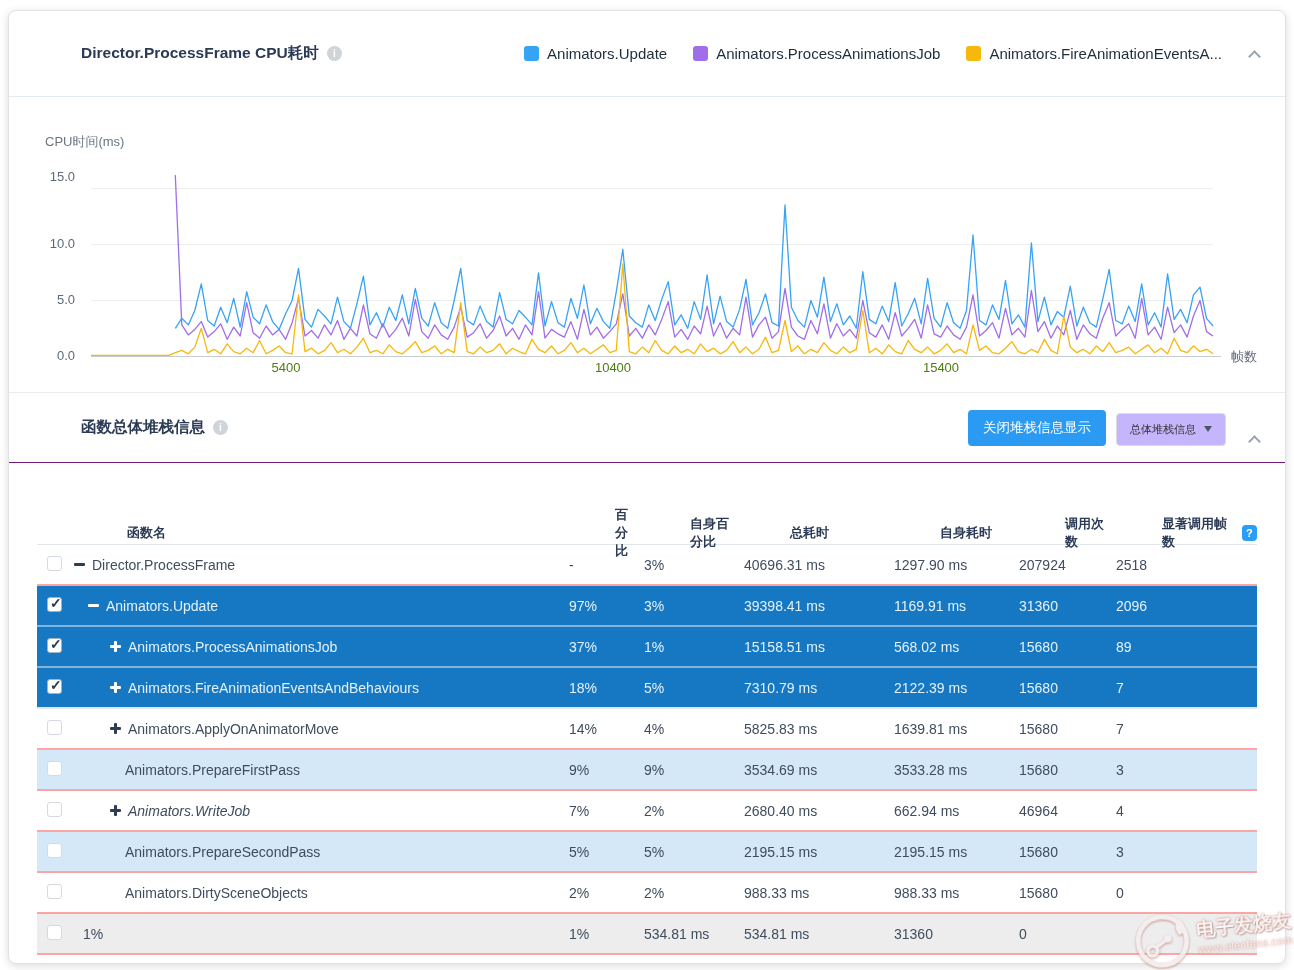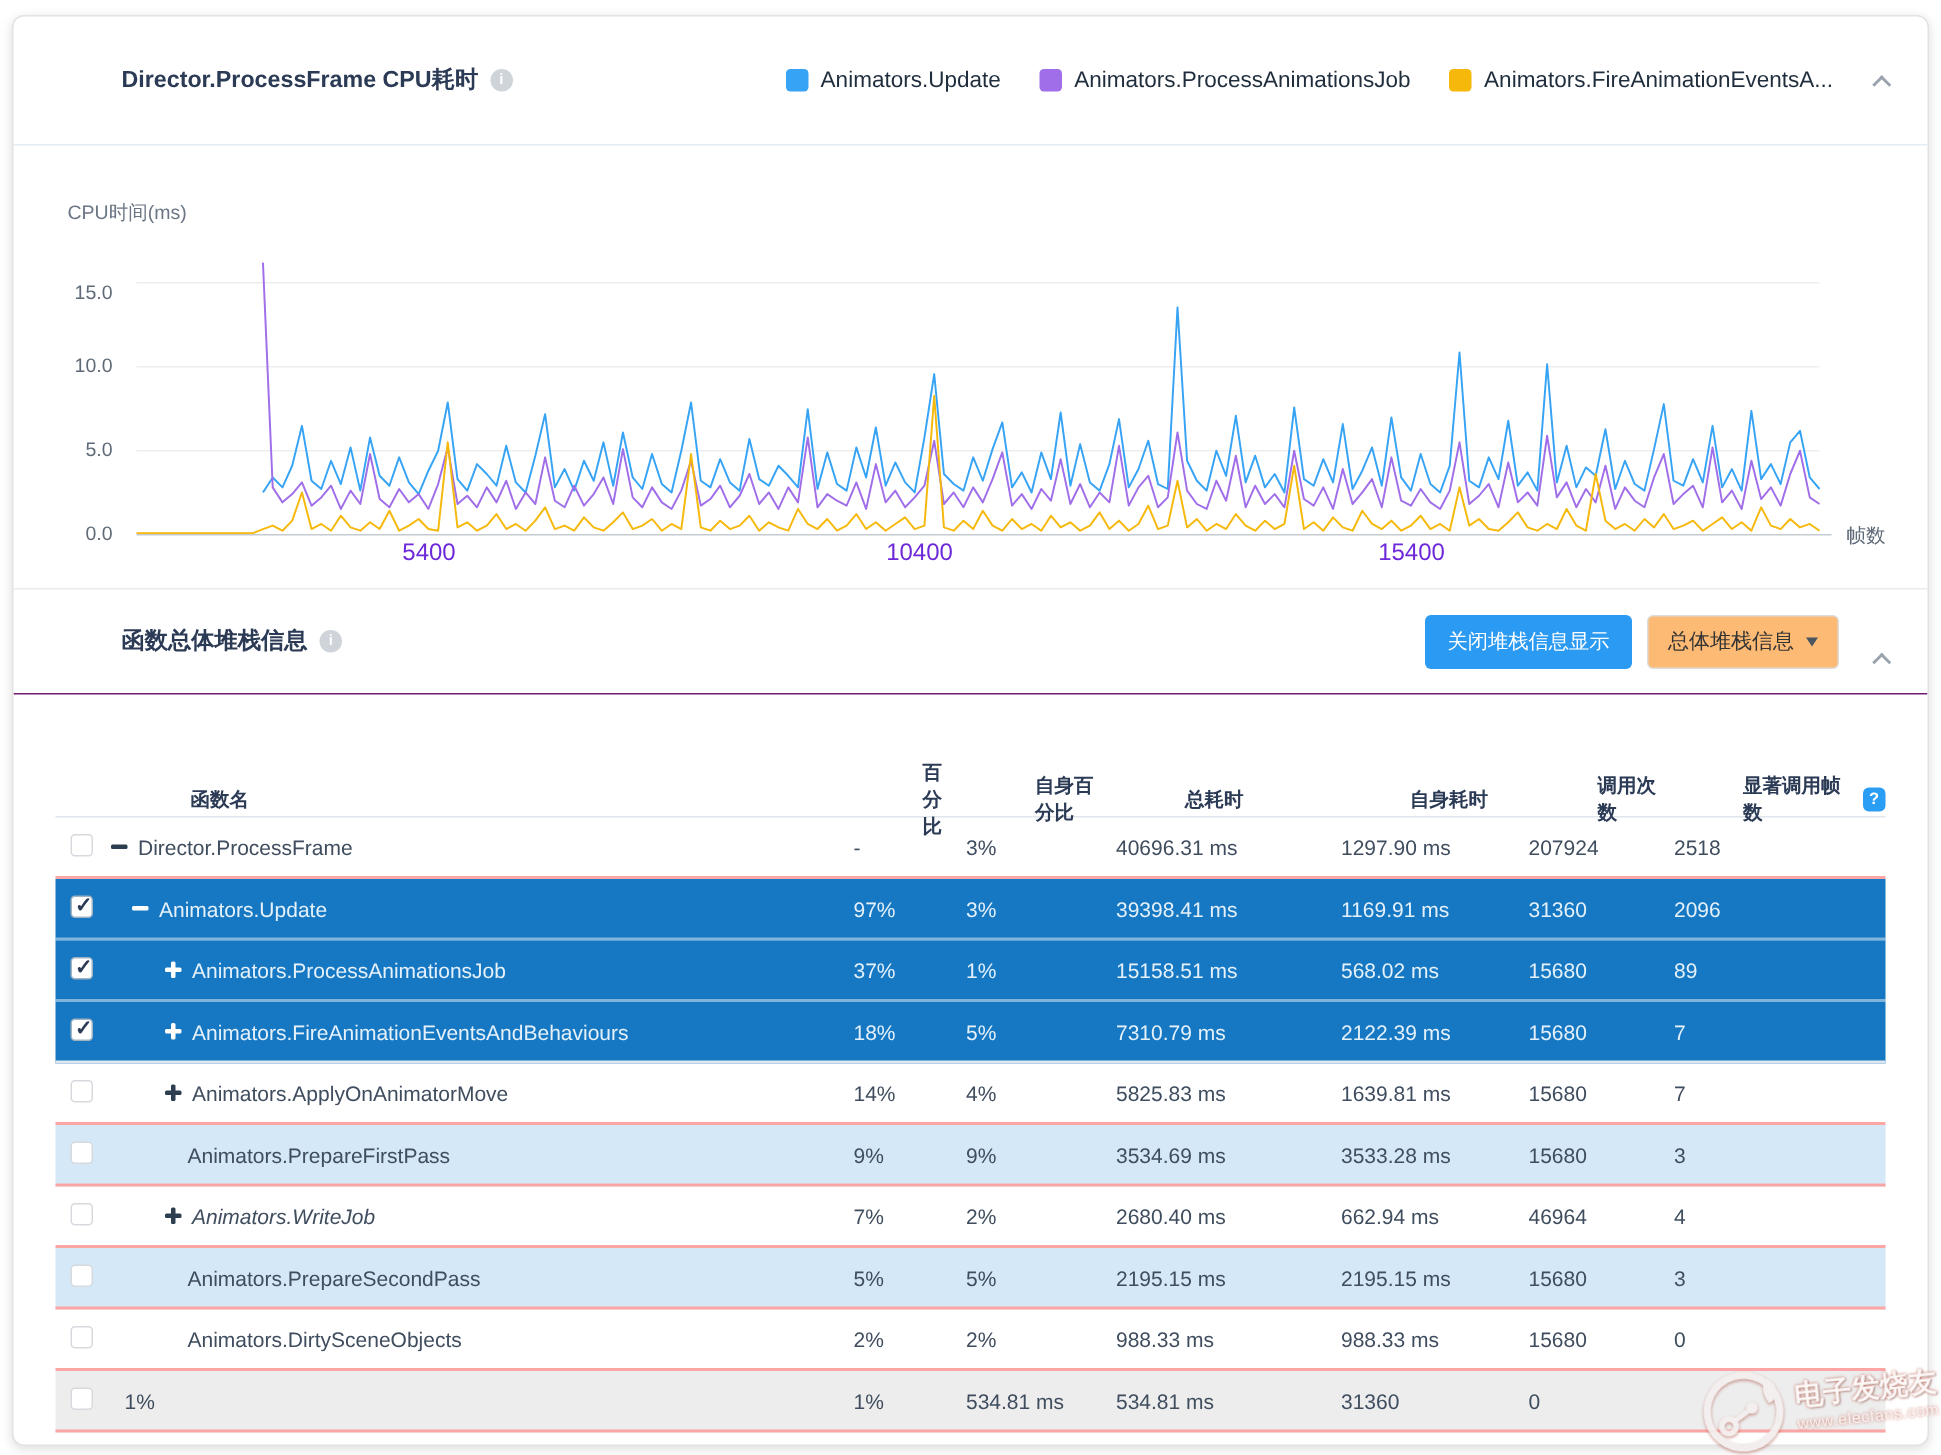--- a/index.html
+++ b/index.html
@@ -24,33 +24,33 @@
   .chev { width:9px; height:9px; border-left:2px solid #9aa3ad; border-top:2px solid #9aa3ad;
     transform:rotate(45deg); display:inline-block; }
   .chart-header .chev { margin-left:28px; margin-top:5px; }
 
   
   .chart-area { position:relative; height:295px; }
   .y-axis-title { position:absolute; left:36px; top:36px; font-size:13px; color:#6b7685; }
   .grid { position:absolute; left:82px; width:1122px; height:1px; background:#ededed; }
   .axis-line { position:absolute; left:82px; width:1130px; height:1px; background:#c6cbd1; top:259px; }
   .ytick { position:absolute; width:40px; left:26px; text-align:right; font-size:13px; color:#5f6a78; }
-  .xtick { position:absolute; width:60px; text-align:center; font-size:16px; color:#6d28d9; top:263px; }
+  .xtick { position:absolute; width:60px; text-align:center; font-size:13px; color:#4d7c0f; top:263px; }
   .x-axis-title { position:absolute; left:1222px; top:251px; font-size:13px; color:#5f6a78; }
   #chart-svg { position:absolute; left:0; top:0; pointer-events:none; }
 
   
   .section-divider { height:1px; background:#ebebeb; }
   .stack-header { height:70px; display:flex; align-items:center; padding:0 26px 0 32px;
     border-bottom:1px solid #701a75; }
   .stack-actions { margin-left:auto; display:flex; align-items:flex-end; }
   .btn-primary { background:#2b9af3; color:#fff; border:none; border-radius:4px;
     font-size:13.5px; padding:9px 15px; cursor:pointer; font-family:inherit; }
-  .btn-dropdown { background:#fdba74; color:#333; border:1px solid #dcdcdc; border-radius:4px;
-    font-size:14px; padding:8px 13px; margin-left:10px; cursor:pointer;
+  .btn-dropdown { background:#c4b5fd; color:#333; border:1px solid #dcdcdc; border-radius:4px;
+    font-size:11px; padding:8px 13px; margin-left:10px; cursor:pointer;
     display:flex; align-items:center; font-family:inherit; }
   .caret { width:0; height:0; border-left:4.5px solid transparent; border-right:4.5px solid transparent;
     border-top:6px solid #4a5560; display:inline-block; margin-left:8px; }
   .stack-header .chev { margin-left:24px; margin-top:4px; }
 
   
   .stack-table { padding:43px 28px 0 28px; }
   .t-head, .t-row { display:grid; align-items:center;
     grid-template-columns:36px 1fr 75px 100px 150px 125px 97px 151px; }
   .t-head { height:39px; font-size:13px; font-weight:bold; color:#2b3a55;
@@ -115,21 +115,21 @@
       </div>
     <span class="chev"></span>
   </div>
 
   <div class="chart-area">
     <div class="y-axis-title">CPU时间(ms)</div>
     <div class="grid" style="top:91px"></div>
     <div class="grid" style="top:147px"></div>
     <div class="grid" style="top:203px"></div>
     <div class="axis-line"></div>
-    <span class="ytick" style="top:90px">15.0</span>
+    <span class="ytick" style="top:72px">15.0</span>
     <span class="ytick" style="top:139px">10.0</span>
     <span class="ytick" style="top:195px">5.0</span>
     <span class="ytick" style="top:251px">0.0</span>
     <svg id="chart-svg" width="1278" height="295">
         <path d="M166.3 231.3 L172.8 221.3 L179.3 227.9 L185.8 213.5 L192.3 186.9 L198.7 223.5 L205.2 229.0 L211.7 210.2 L218.2 225.7 L224.7 201.3 L231.2 230.1 L237.7 194.6 L244.1 220.2 L250.6 226.8 L257.1 207.9 L263.6 224.6 L270.1 232.4 L276.6 216.8 L283.1 203.5 L289.5 171.3 L296.0 222.4 L302.5 230.1 L309.0 212.4 L315.5 219.0 L322.0 226.8 L328.5 200.2 L334.9 224.6 L341.4 231.3 L347.9 206.8 L354.4 179.1 L360.9 227.9 L367.4 215.7 L373.8 230.1 L380.3 210.2 L386.8 223.5 L393.3 197.9 L399.8 226.8 L406.3 191.3 L412.8 221.3 L419.2 229.0 L425.7 205.7 L432.2 225.7 L438.7 231.3 L445.2 203.5 L451.7 171.3 L458.2 223.5 L464.6 227.9 L471.1 209.1 L477.6 224.6 L484.1 230.1 L490.6 195.7 L497.1 222.4 L503.6 226.8 L510.0 213.5 L516.5 220.2 L523.0 227.9 L529.5 175.8 L536.0 229.0 L542.5 204.6 L549.0 225.7 L555.4 230.1 L561.9 201.3 L568.4 221.3 L574.9 188.0 L581.4 226.8 L587.9 211.3 L594.4 224.6 L600.8 231.3 L607.3 194.6 L613.8 152.4 L620.3 219.0 L626.8 225.7 L633.3 230.1 L639.8 207.9 L646.2 223.5 L652.7 202.4 L659.2 184.6 L665.7 227.9 L672.2 217.9 L678.7 231.3 L685.2 204.6 L691.6 222.4 L698.1 178.0 L704.6 226.8 L711.1 199.1 L717.6 224.6 L724.1 230.1 L730.6 212.4 L737.0 182.4 L743.5 227.9 L750.0 215.7 L756.5 196.8 L763.0 225.7 L769.5 229.0 L776.0 108.0 L782.4 210.2 L788.9 223.5 L795.4 230.1 L801.9 203.5 L808.4 220.2 L814.9 180.2 L821.4 224.6 L827.8 206.8 L834.3 227.9 L840.8 219.0 L847.3 231.3 L853.8 174.6 L860.3 222.4 L866.8 226.8 L873.2 209.1 L879.7 224.6 L886.2 185.7 L892.7 229.0 L899.2 216.8 L905.7 201.3 L912.2 226.8 L918.6 181.3 L925.1 221.3 L931.6 230.1 L938.1 205.7 L944.6 225.7 L951.1 231.3 L957.5 213.5 L964.0 138.0 L970.5 223.5 L977.0 227.9 L983.5 207.9 L990.0 222.4 L996.5 183.5 L1002.9 226.8 L1009.4 217.9 L1015.9 230.1 L1022.4 145.8 L1028.9 224.6 L1035.4 200.2 L1041.9 227.9 L1048.3 214.6 L1054.8 220.2 L1061.3 189.1 L1067.8 229.0 L1074.3 210.2 L1080.8 225.7 L1087.3 230.1 L1093.7 202.4 L1100.2 172.4 L1106.7 223.5 L1113.2 226.8 L1119.7 209.1 L1126.2 224.6 L1132.7 186.9 L1139.1 227.9 L1145.6 215.7 L1152.1 230.1 L1158.6 176.9 L1165.1 222.4 L1171.6 212.4 L1178.1 225.7 L1184.5 197.9 L1191.0 190.2 L1197.5 221.3 L1204.0 229.0 " fill="none" stroke="#36a3f5" stroke-width="1.3" stroke-linejoin="round"></path>
         <path d="M166.3 78.1 L172.8 227.9 L179.3 237.9 L185.8 232.4 L192.3 224.6 L198.7 240.1 L205.2 234.6 L211.7 226.8 L218.2 242.3 L224.7 230.1 L231.2 239.0 L237.7 205.7 L244.1 235.7 L250.6 241.2 L257.1 229.0 L263.6 237.9 L270.1 232.4 L276.6 242.3 L283.1 225.7 L289.5 201.3 L296.0 239.0 L302.5 233.5 L309.0 241.2 L315.5 227.9 L322.0 237.9 L328.5 223.5 L334.9 242.3 L341.4 231.3 L347.9 239.0 L354.4 207.9 L360.9 236.8 L367.4 241.2 L373.8 226.8 L380.3 240.1 L386.8 232.4 L393.3 221.3 L399.8 239.0 L406.3 202.4 L412.8 234.6 L419.2 241.2 L425.7 227.9 L432.2 237.9 L438.7 242.3 L445.2 230.1 L451.7 210.2 L458.2 240.1 L464.6 235.7 L471.1 226.8 L477.6 241.2 L484.1 233.5 L490.6 219.0 L497.1 239.0 L503.6 231.3 L510.0 242.3 L516.5 227.9 L523.0 237.9 L529.5 194.6 L536.0 241.2 L542.5 232.4 L549.0 236.8 L555.4 240.1 L561.9 224.6 L568.4 242.3 L574.9 212.4 L581.4 237.9 L587.9 230.1 L594.4 241.2 L600.8 234.6 L607.3 226.8 L613.8 196.8 L620.3 239.0 L626.8 231.3 L633.3 241.2 L639.8 227.9 L646.2 237.9 L652.7 222.4 L659.2 204.6 L665.7 240.1 L672.2 232.4 L678.7 242.3 L685.2 229.0 L691.6 236.8 L698.1 209.1 L704.6 239.0 L711.1 225.7 L717.6 241.2 L724.1 231.3 L730.6 237.9 L737.0 200.2 L743.5 240.1 L750.0 227.9 L756.5 220.2 L763.0 241.2 L769.5 234.6 L776.0 191.3 L782.4 230.1 L788.9 239.0 L795.4 242.3 L801.9 223.5 L808.4 236.8 L814.9 206.8 L821.4 241.2 L827.8 226.8 L834.3 239.0 L840.8 232.4 L847.3 241.2 L853.8 203.5 L860.3 235.7 L866.8 240.1 L873.2 227.9 L879.7 242.3 L886.2 215.7 L892.7 239.0 L899.2 231.3 L905.7 222.4 L912.2 241.2 L918.6 207.9 L925.1 236.8 L931.6 240.1 L938.1 229.0 L944.6 237.9 L951.1 242.3 L957.5 230.1 L964.0 197.9 L970.5 239.0 L977.0 233.5 L983.5 225.7 L990.0 241.2 L996.5 211.3 L1002.9 237.9 L1009.4 231.3 L1015.9 240.1 L1022.4 193.5 L1028.9 234.6 L1035.4 224.6 L1041.9 241.2 L1048.3 229.0 L1054.8 237.9 L1061.3 213.5 L1067.8 242.3 L1074.3 227.9 L1080.8 236.8 L1087.3 241.2 L1093.7 221.3 L1100.2 205.7 L1106.7 239.0 L1113.2 232.4 L1119.7 226.8 L1126.2 241.2 L1132.7 201.3 L1139.1 237.9 L1145.6 230.1 L1152.1 242.3 L1158.6 210.2 L1165.1 235.7 L1171.6 227.9 L1178.1 240.1 L1184.5 219.0 L1191.0 203.5 L1197.5 234.6 L1204.0 239.0 " fill="none" stroke="#a06ee8" stroke-width="1.3" stroke-linejoin="round"></path>
         <path d="M82.0 258.4 L88.5 258.4 L95.0 258.4 L101.5 258.4 L107.9 258.4 L114.4 258.4 L120.9 258.4 L127.4 258.4 L133.9 258.4 L140.4 258.4 L146.9 258.4 L153.3 258.4 L159.8 258.4 L166.3 255.7 L172.8 253.4 L179.3 256.8 L185.8 250.1 L192.3 231.3 L198.7 255.7 L205.2 252.3 L211.7 256.8 L218.2 246.8 L224.7 254.6 L231.2 256.8 L237.7 251.2 L244.1 255.7 L250.6 243.5 L257.1 256.8 L263.6 253.4 L270.1 249.0 L276.6 255.7 L283.1 256.8 L289.5 197.9 L296.0 254.6 L302.5 251.2 L309.0 256.8 L315.5 253.4 L322.0 245.7 L328.5 255.7 L334.9 252.3 L341.4 256.8 L347.9 250.1 L354.4 241.2 L360.9 255.7 L367.4 253.4 L373.8 256.8 L380.3 247.9 L386.8 254.6 L393.3 256.8 L399.8 251.2 L406.3 244.6 L412.8 255.7 L419.2 253.4 L425.7 249.0 L432.2 256.8 L438.7 252.3 L445.2 255.7 L451.7 205.7 L458.2 254.6 L464.6 256.8 L471.1 250.1 L477.6 255.7 L484.1 253.4 L490.6 246.8 L497.1 256.8 L503.6 251.2 L510.0 254.6 L516.5 256.8 L523.0 242.3 L529.5 252.3 L536.0 255.7 L542.5 249.0 L549.0 256.8 L555.4 253.4 L561.9 245.7 L568.4 255.7 L574.9 251.2 L581.4 256.8 L587.9 252.3 L594.4 247.9 L600.8 255.7 L607.3 253.4 L613.8 166.9 L620.3 254.6 L626.8 256.8 L633.3 250.1 L639.8 255.7 L646.2 243.5 L652.7 253.4 L659.2 256.8 L665.7 249.0 L672.2 255.7 L678.7 252.3 L685.2 256.8 L691.6 246.8 L698.1 254.6 L704.6 251.2 L711.1 256.8 L717.6 253.4 L724.1 244.6 L730.6 255.7 L737.0 250.1 L743.5 256.8 L750.0 252.3 L756.5 240.1 L763.0 255.7 L769.5 253.4 L776.0 223.5 L782.4 254.6 L788.9 249.0 L795.4 256.8 L801.9 252.3 L808.4 255.7 L814.9 245.7 L821.4 253.4 L827.8 256.8 L834.3 250.1 L840.8 255.7 L847.3 252.3 L853.8 213.5 L860.3 255.7 L866.8 251.2 L873.2 256.8 L879.7 247.9 L886.2 254.6 L892.7 256.8 L899.2 243.5 L905.7 252.3 L912.2 255.7 L918.6 250.1 L925.1 256.8 L931.6 253.4 L938.1 246.8 L944.6 255.7 L951.1 252.3 L957.5 256.8 L964.0 227.9 L970.5 253.4 L977.0 249.0 L983.5 255.7 L990.0 256.8 L996.5 251.2 L1002.9 244.6 L1009.4 254.6 L1015.9 256.8 L1022.4 252.3 L1028.9 255.7 L1035.4 242.3 L1041.9 253.4 L1048.3 256.8 L1054.8 219.0 L1061.3 250.1 L1067.8 255.7 L1074.3 252.3 L1080.8 256.8 L1087.3 249.0 L1093.7 254.6 L1100.2 245.7 L1106.7 255.7 L1113.2 253.4 L1119.7 250.1 L1126.2 256.8 L1132.7 252.3 L1139.1 247.9 L1145.6 255.7 L1152.1 251.2 L1158.6 256.8 L1165.1 241.2 L1171.6 253.4 L1178.1 255.7 L1184.5 249.0 L1191.0 254.6 L1197.5 252.3 L1204.0 256.8 " fill="none" stroke="#f5b80b" stroke-width="1.3" stroke-linejoin="round"></path>
       </svg>
     <span class="xtick" style="left:247px">5400</span>
     <span class="xtick" style="left:574px">10400</span>

